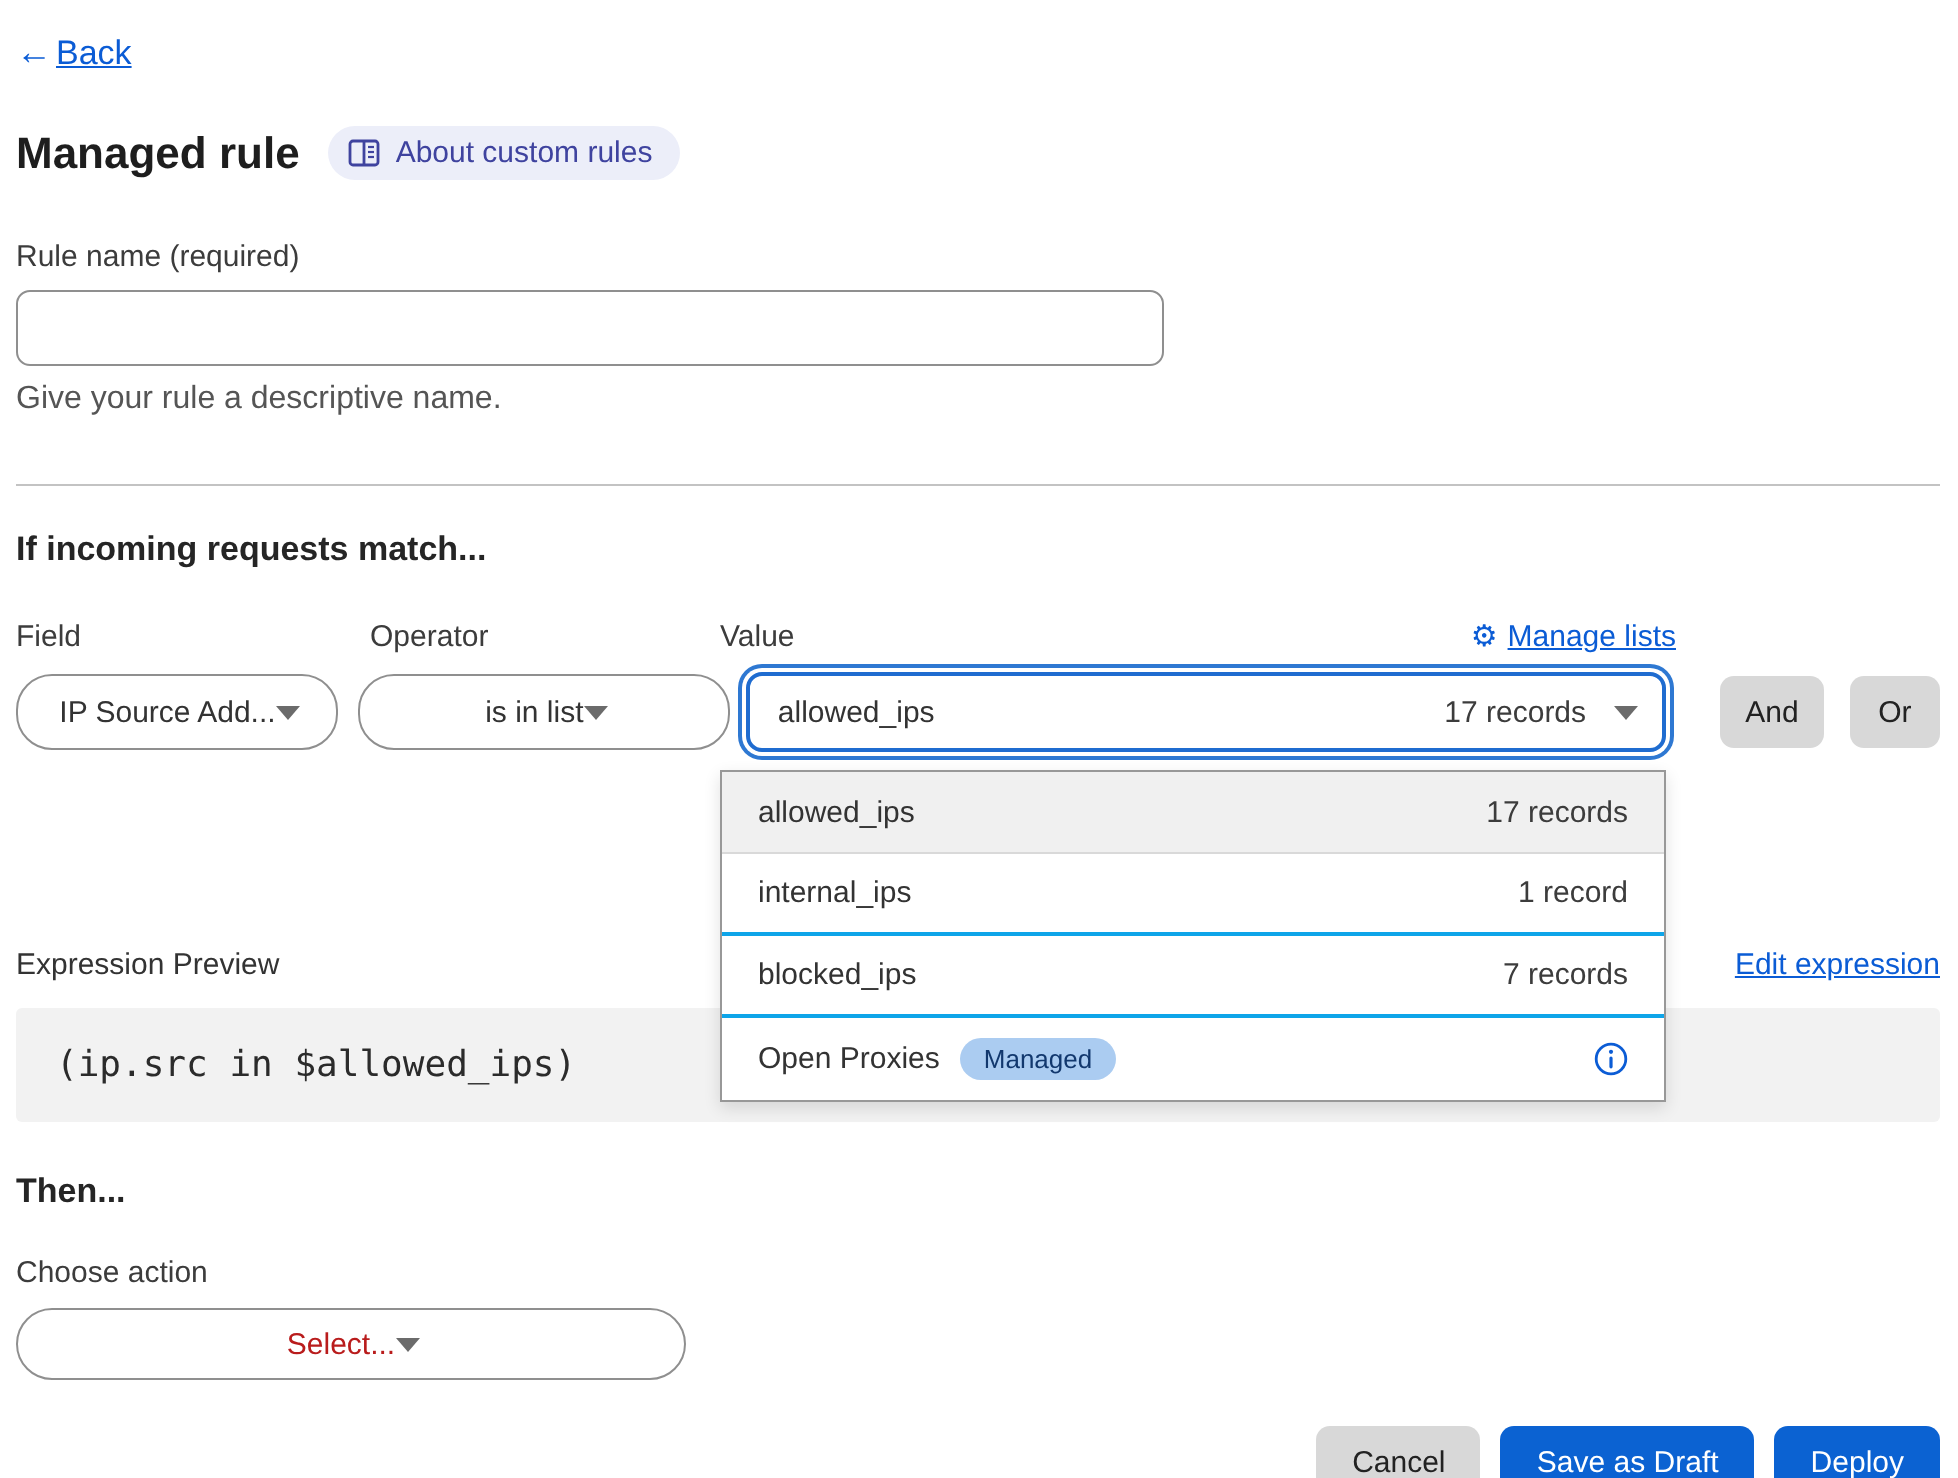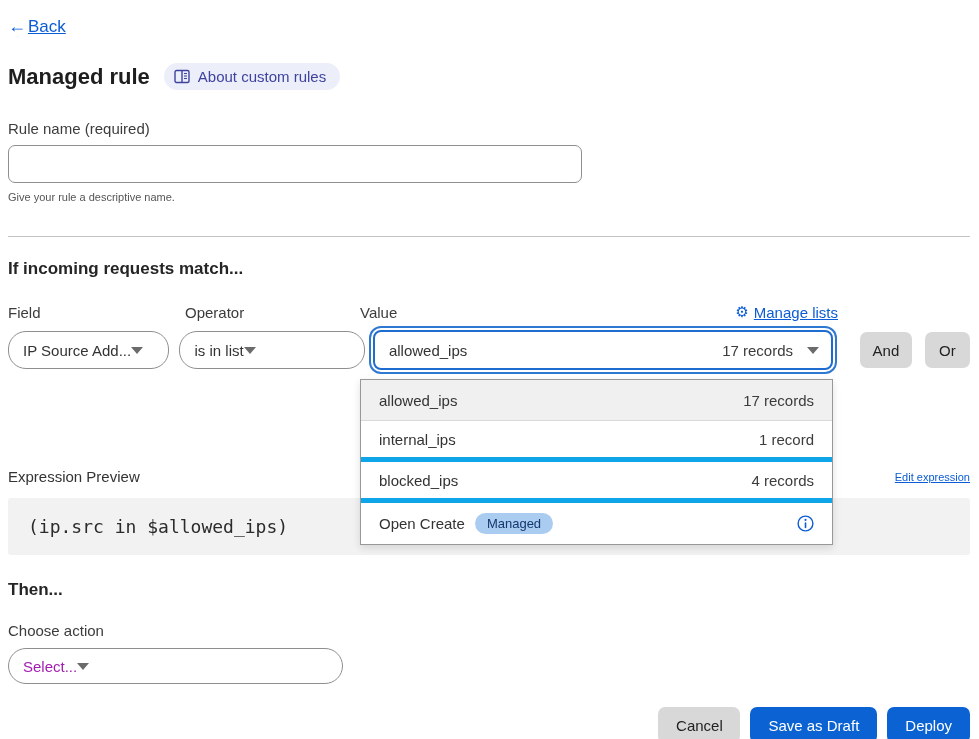--- a/index.html
+++ b/index.html
@@ -30,38 +30,38 @@
   .about-badge svg { display:block; }
 
   
   .field-label { color:#3c3c3c; margin-bottom:8px; }
   .rule-name-input {
     width: 574px; height: 38px;
     border: 1px solid #8f8f8f; border-radius: 7px;
     font-family: inherit; font-size: 15px; padding: 0 12px; color:#333;
     display:block;
   }
-  .help-text { color:#555; margin-top:8px; font-size:11px; }
+  .help-text { color:#555; margin-top:8px; font-size:16px; }
 
   .divider { border:none; border-top:1px solid #c3c3c3; margin:33px 0 0 0; }
 
   
   .section-heading { font-size:17px; font-weight:bold; color:#252525; margin-top:22px; }
   .labels-row { display:flex; margin-top:24px; margin-bottom:9px; align-items:center; }
   .lbl-field { width:177px; }
   .lbl-operator { width:175px; }
   .lbl-value-wrap { width:478px; display:flex; justify-content:space-between; align-items:center;gap:33px; }
   .manage-link { color:#0b5cd5; display:inline-flex; align-items:center; gap:5px; cursor:pointer; font-size:15px; }
   .manage-link .gear { font-size:15px; text-decoration:none; }
   .manage-link .manage-text { text-decoration:underline; }
 
   .controls-row { display:flex; align-items:center; position:relative; }
   .select-box {
     height:38px; border:1px solid #8f8f8f; border-radius:18px; background:#fff;
-    display:flex; align-items:center; justify-content:flex-start;
+    display:flex; align-items:center; justify-content:center;
     padding:0 12px 0 14px; cursor:pointer; color:#333;
   }
   .sel-field { width:167px; }
   .sel-operator { width:192px; margin-left:10px; }
   .sel-value {
     width:478px; height:40px; margin-left:8px;
     border:2px solid #1f6cd0; border-radius:8px;
     box-shadow: 0 0 0 2px #fff, 0 0 0 4px #2e78d2;
     display:flex; align-items:center; padding:0 12px 0 14px; background:#fff; cursor:pointer;
   }
@@ -81,47 +81,47 @@
 
   
   .dropdown-panel {
     position:absolute; left:352px; top:49px; width:473px;
     background:#fff; border:1px solid #989898;
     box-shadow: 0 3px 8px rgba(0,0,0,0.12);
     z-index:20;
   }
   .dd-row {
     height:41px; display:flex; align-items:center; justify-content:space-between;
-    padding:0 18px; cursor:pointer; border-bottom:5px solid #0ea5e9;
+    padding:0 18px; cursor:pointer; border-bottom:2px solid #0ea5e9;
   }
   .dd-row:last-child { border-bottom:none; }
   .dd-row.highlighted { background:#f0f0f0; border-bottom:1px solid #d9d9d9; }
   .dd-name { color:#333; }
   .dd-meta { color:#3c3c3c; }
   .dd-left { display:flex; align-items:center; gap:10px; }
   .managed-badge {
     background:#abccf1; color:#12386e; border-radius:12px;
     padding:3px 12px; font-size:13px;
   }
   .info-icon { display:flex; align-items:center; cursor:pointer; }
 
   
   .expr-label-row { display:flex; justify-content:space-between; align-items:center; margin-top:98px; margin-bottom:13px; }
-  .edit-expr-link { color:#0b5cd5; text-decoration:underline; cursor:pointer; font-size:11px; }
+  .edit-expr-link { color:#0b5cd5; text-decoration:underline; cursor:pointer; font-size:15px; }
   .expr-block {
     background:#f2f2f2; border-radius:3px; height:57px;
     display:flex; align-items:center; padding:0 20px;
   }
   .expr-code { font-family:"DejaVu Sans Mono", monospace; font-size:18px; color:#2b2b2b; }
 
   
   .then-heading { margin-top:25px; }
   .choose-label { margin-top:22px; margin-bottom:9px; }
   .sel-action { width:335px; height:36px; }
-  .sel-action .placeholder { color:#a21caf; }
+  .sel-action .placeholder { color:#b91c1c; }
 
   
   .footer-row { display:flex; justify-content:flex-end; align-items:center; gap:10px; margin-top:23px; }
   .btn-cancel { width:82px; height:36px; }
   .btn-blue { background:#0b62d2; color:#fff; }
   .btn-save { height:36px; padding:0 18px; }
   .btn-deploy { height:36px; padding:0 18px; }
 </style>
 </head>
 <body>
@@ -192,25 +192,25 @@
       <div class="dd-row highlighted">
         <span class="dd-name">allowed_ips</span>
         <span class="dd-meta">17 records</span>
       </div>
       <div class="dd-row">
         <span class="dd-name">internal_ips</span>
         <span class="dd-meta">1 record</span>
       </div>
       <div class="dd-row">
         <span class="dd-name">blocked_ips</span>
-        <span class="dd-meta">4 records</span>
+        <span class="dd-meta">7 records</span>
       </div>
       <div class="dd-row">
         <span class="dd-left">
-          <span class="dd-name">Open Create</span>
+          <span class="dd-name">Open Proxies</span>
           <span class="managed-badge">Managed</span>
         </span>
         <span class="info-icon">
           <svg width="17" height="17" viewBox="0 0 17 17">
             <circle cx="8.5" cy="8.5" r="7.4" fill="none" stroke="#0b5cd5" stroke-width="1.4"></circle>
             <circle cx="8.5" cy="4.9" r="1.05" fill="#0b5cd5"></circle>
             <rect x="7.7" y="7.2" width="1.6" height="6" rx="0.8" fill="#0b5cd5"></rect>
           </svg>
         </span>
       </div>

